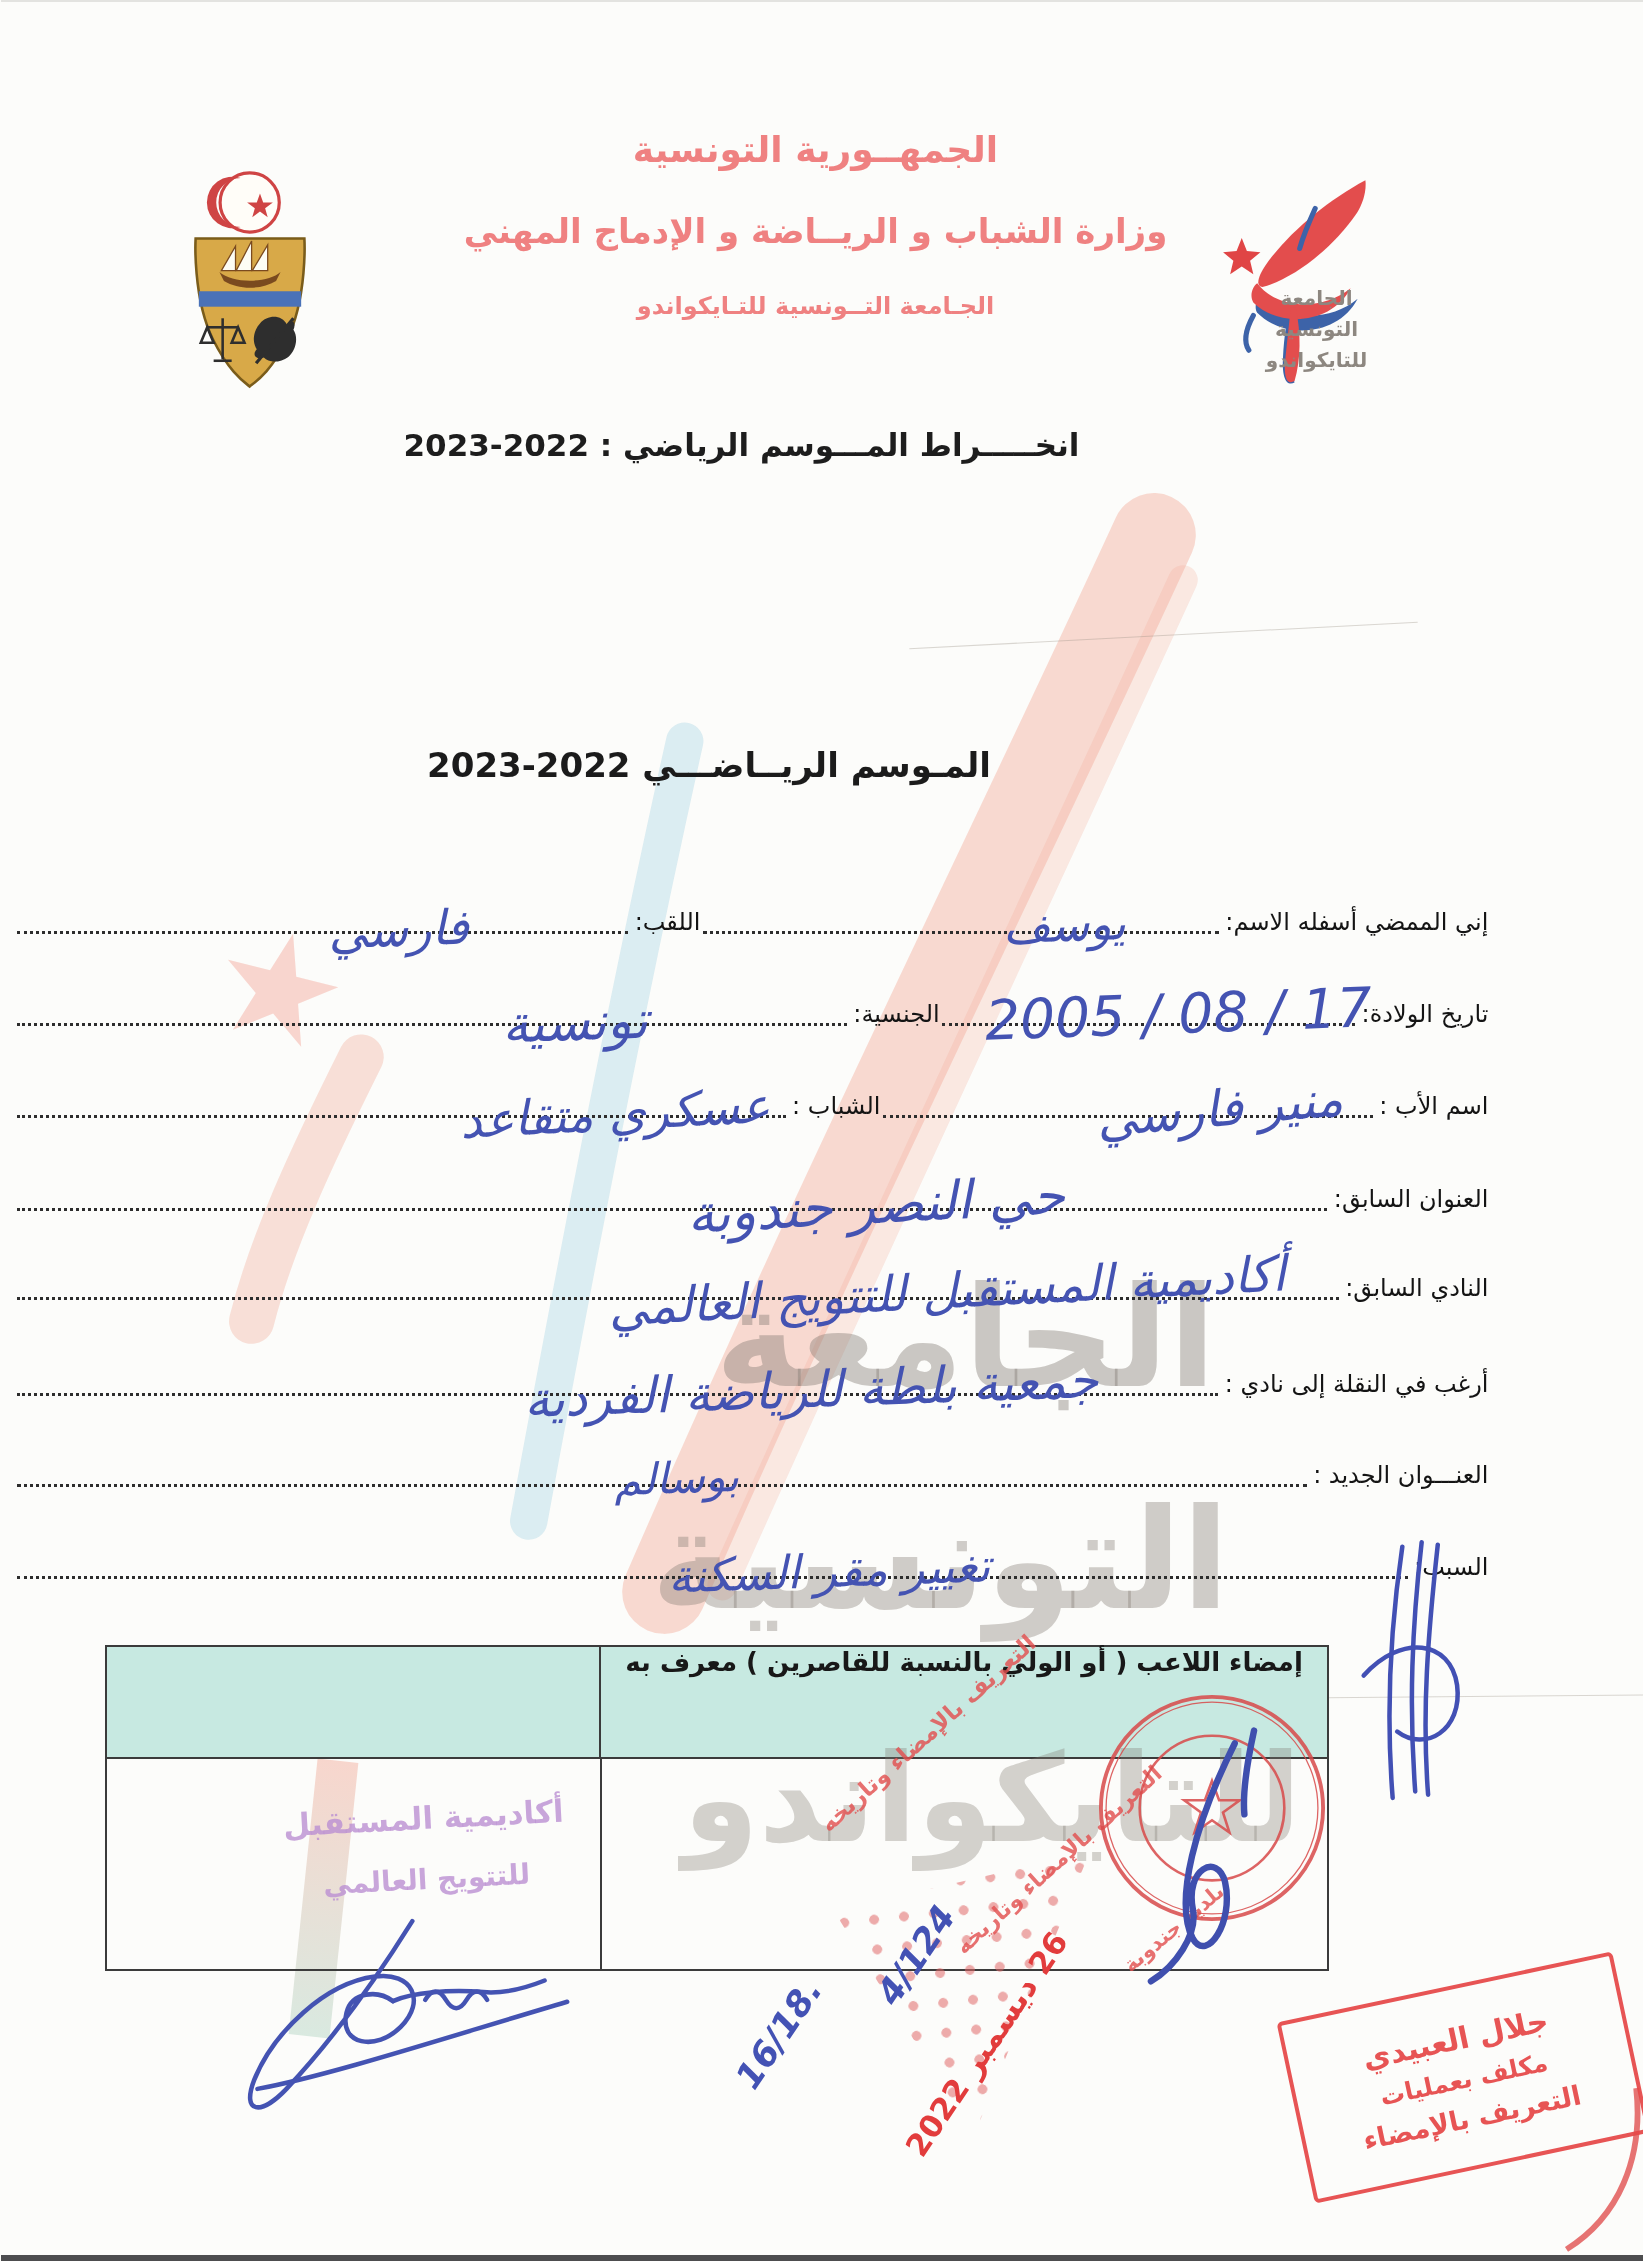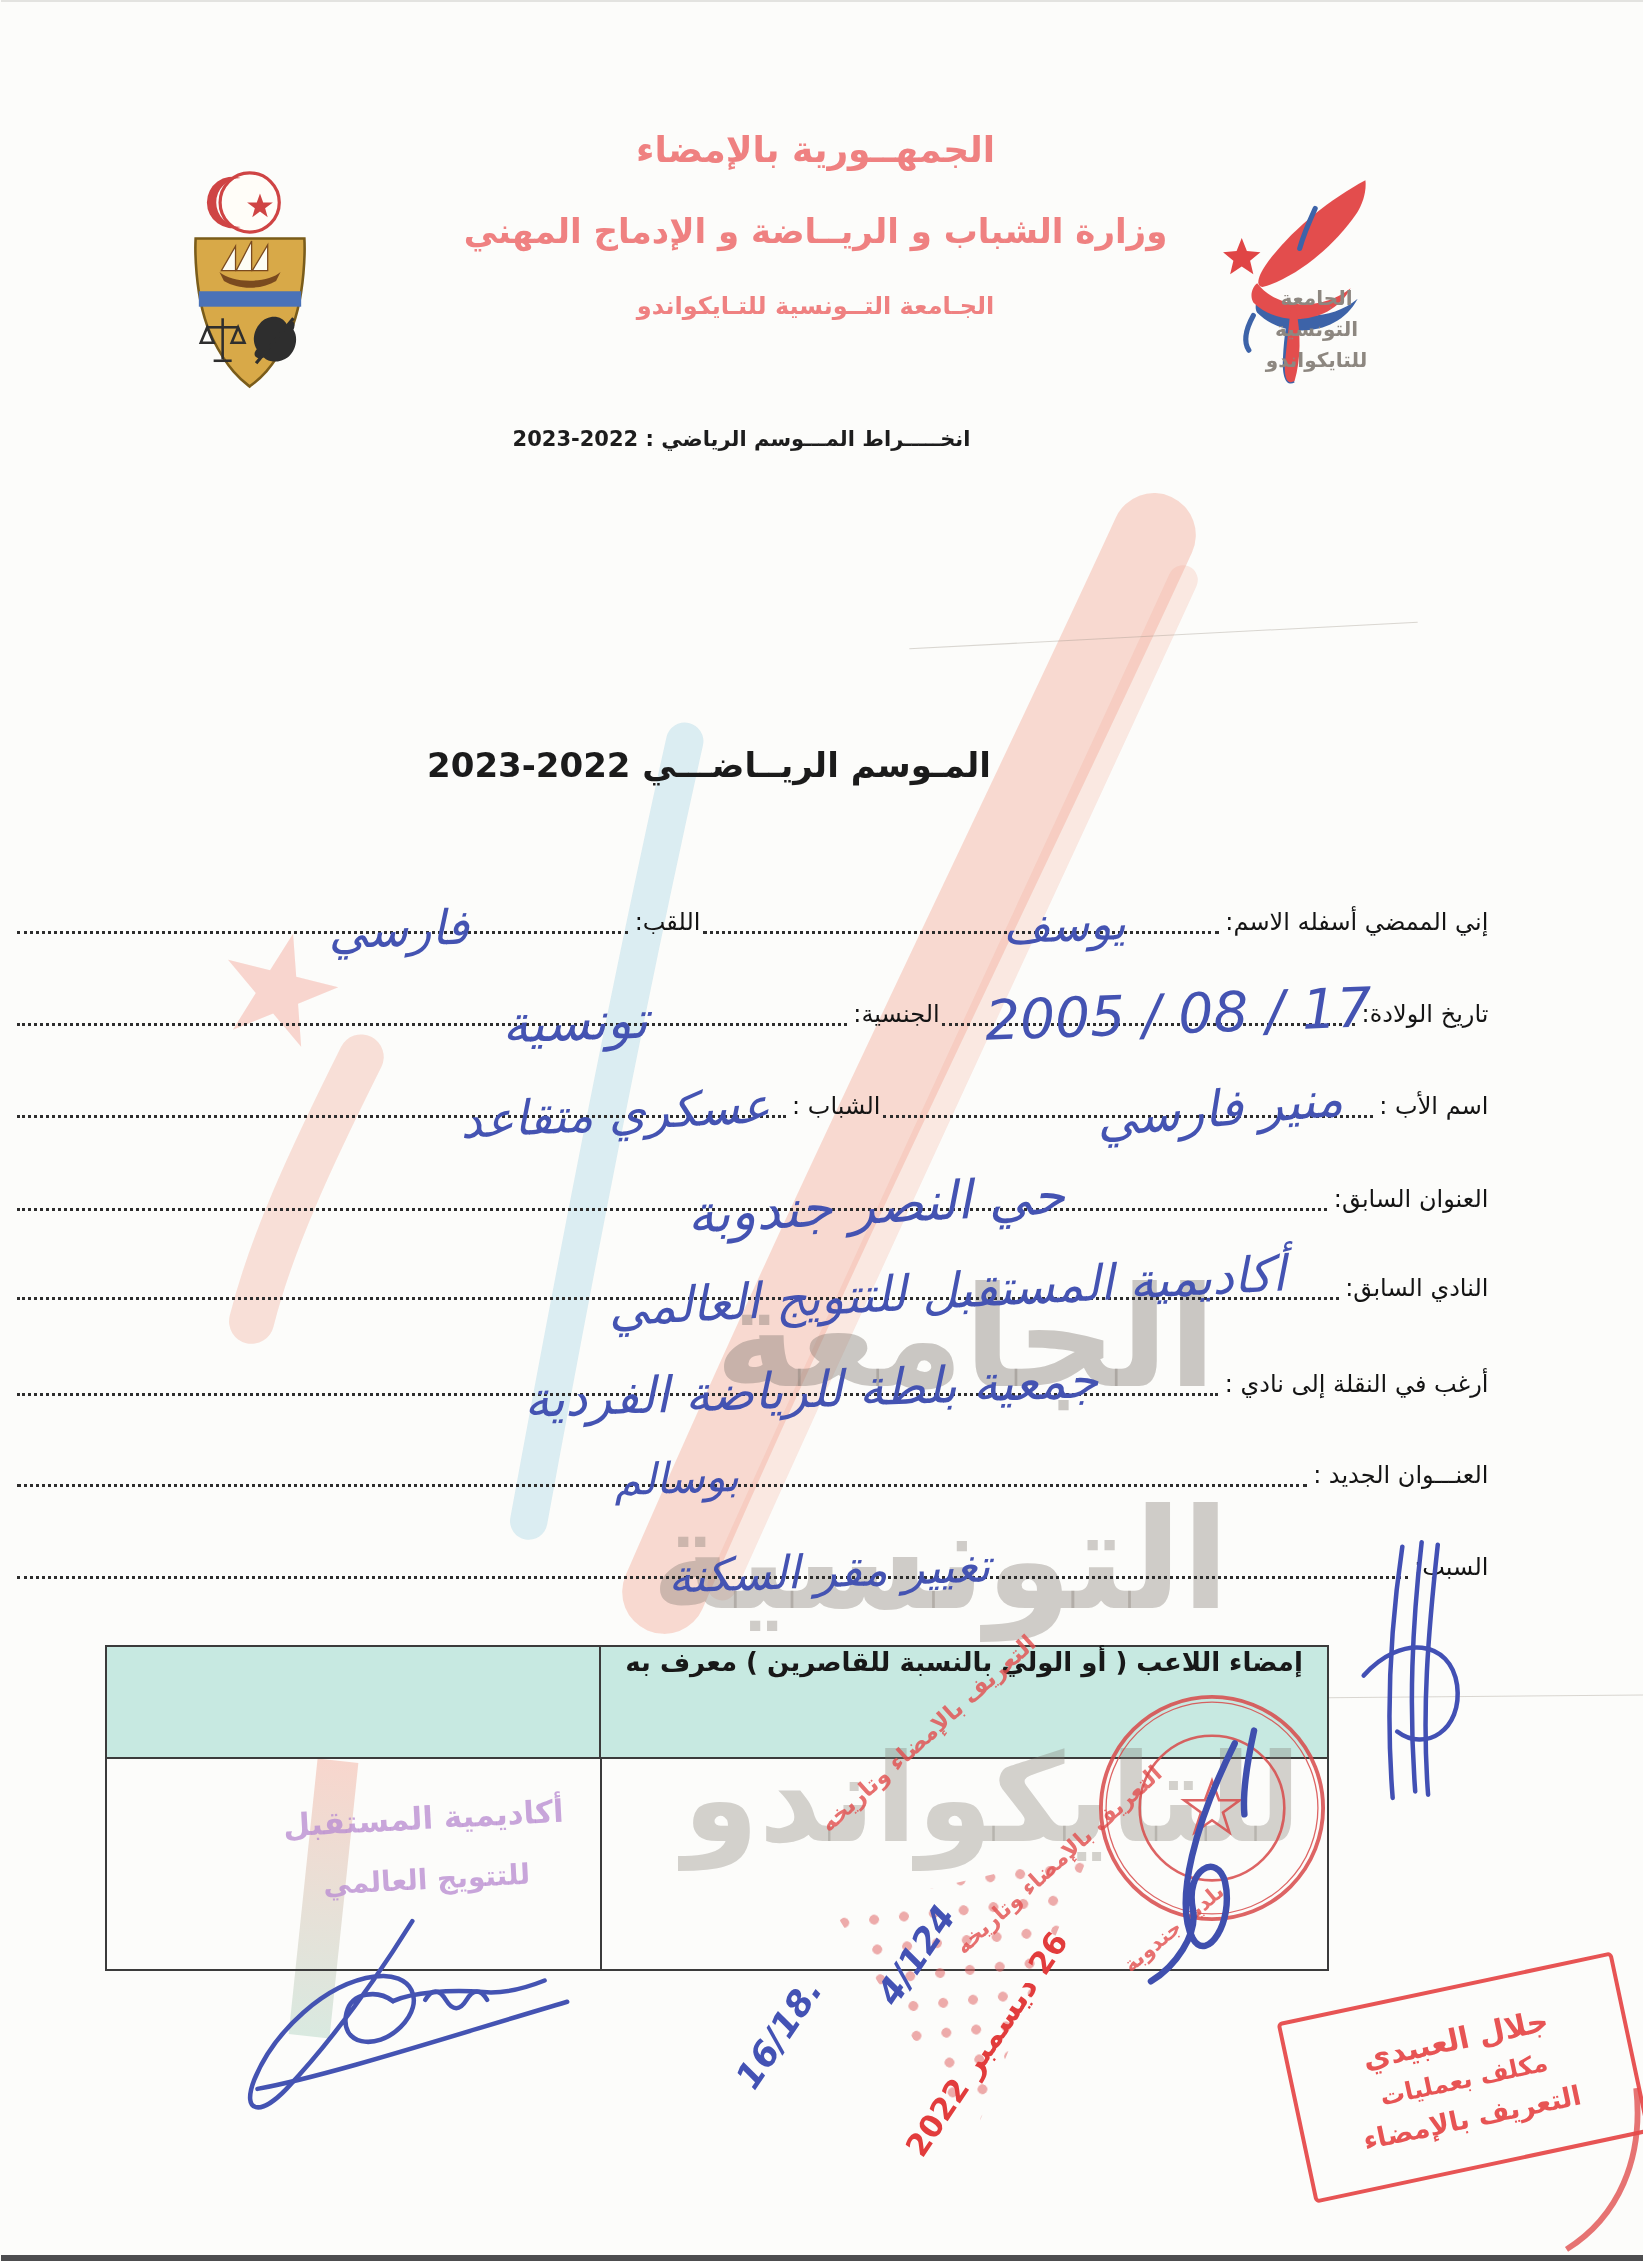--- a/index.html
+++ b/index.html
@@ -42,21 +42,21 @@
     position:absolute;left:445px;top:129px;width:741px;z-index:6;
     display:flex;flex-direction:column;gap:41px;text-align:center;
     color:#ef8181;font-weight:bold;
   }
   .red-header .l1{font-size:36px;}
   .red-header .l2{font-size:34px;}
   .red-header .l3{font-size:24px;}
 
   .season-line{
     position:absolute;left:387px;top:427px;width:709px;z-index:6;text-align:center;
-    font-size:21px;font-weight:bold;color:#1d1d1d;
+    font-size:31px;font-weight:bold;color:#1d1d1d;
   }
   .title-request{
     position:absolute;left:400px;top:628px;width:709px;z-index:6;text-align:center;
     font-size:36px;font-weight:bold;color:#1b1b1b;
   }
   .title-season{
     position:absolute;left:348px;top:745px;width:722px;z-index:6;text-align:center;
     font-size:34px;font-weight:bold;color:#1b1b1b;
   }
   .num-ltr{direction:ltr;unicode-bidi:isolate;}
@@ -210,21 +210,21 @@
       <path d="M 56 218 C 45 238 40 258 49 272" stroke="#3d63a8" stroke-width="8" fill="none" stroke-linecap="round"></path>
     </svg>
     <div class="logo-text">
       <div>الجامعة</div>
       <div>التونسية</div>
       <div>للتايكواندو</div>
     </div>
   </div>
 
   <div class="red-header">
-    <div class="l1">الجمهــورية بالإمضاء</div>
+    <div class="l1">الجمهــورية التونسية</div>
     <div class="l2">وزارة الشباب و الريــاضة و الإدماج المهني</div>
     <div class="l3">الجـامعة التــونسية للتـايكواندو</div>
   </div>
 
   <div class="season-line">
     <span>انخـــــراط المـــوسم الرياضي :</span>
     <span class="num-ltr">2023-2022</span>
   </div>
 
 

